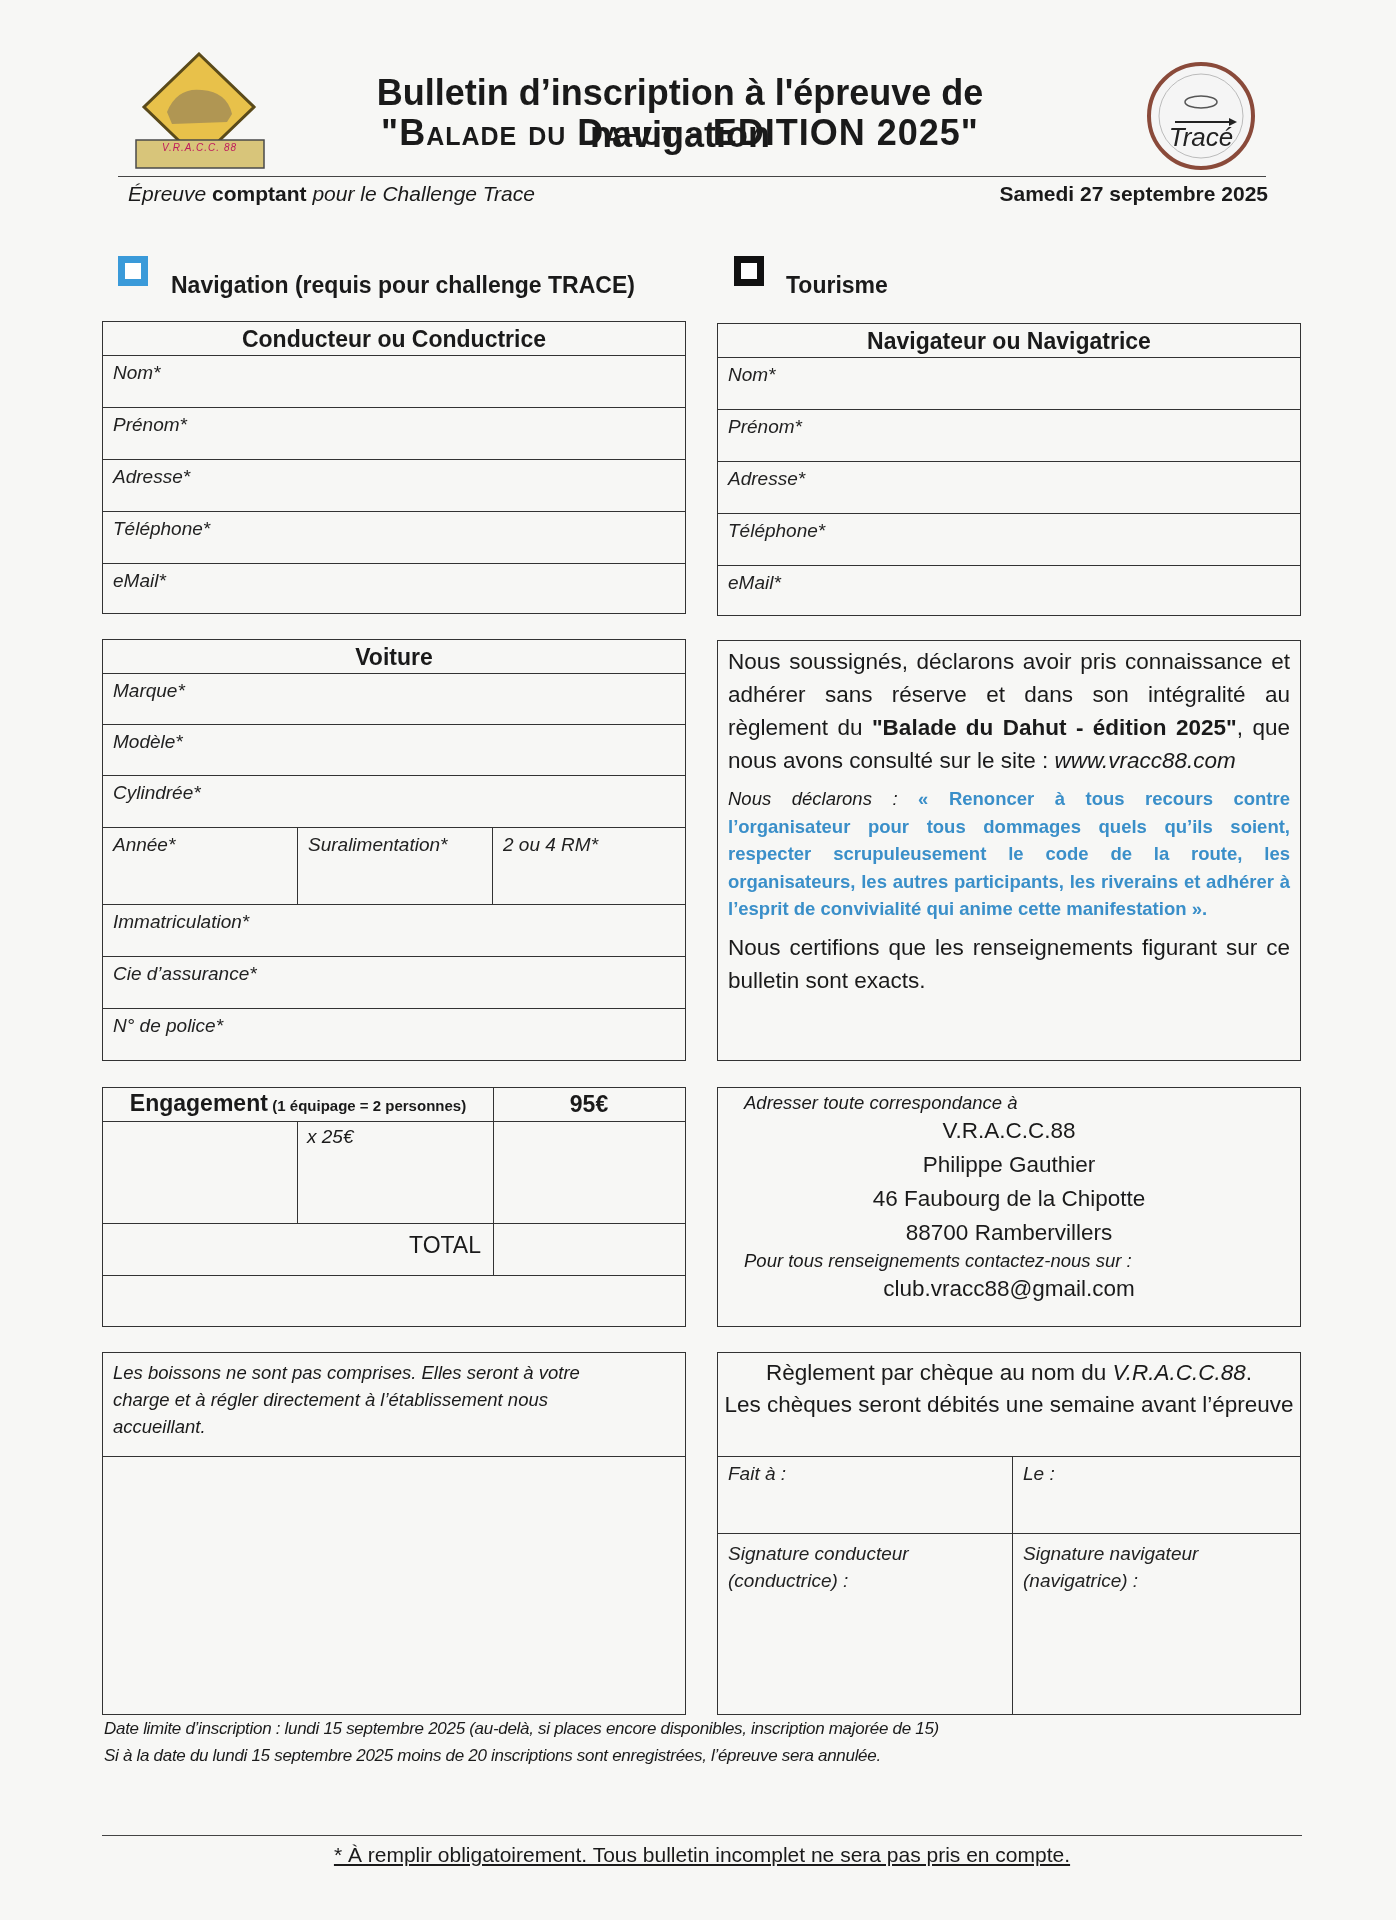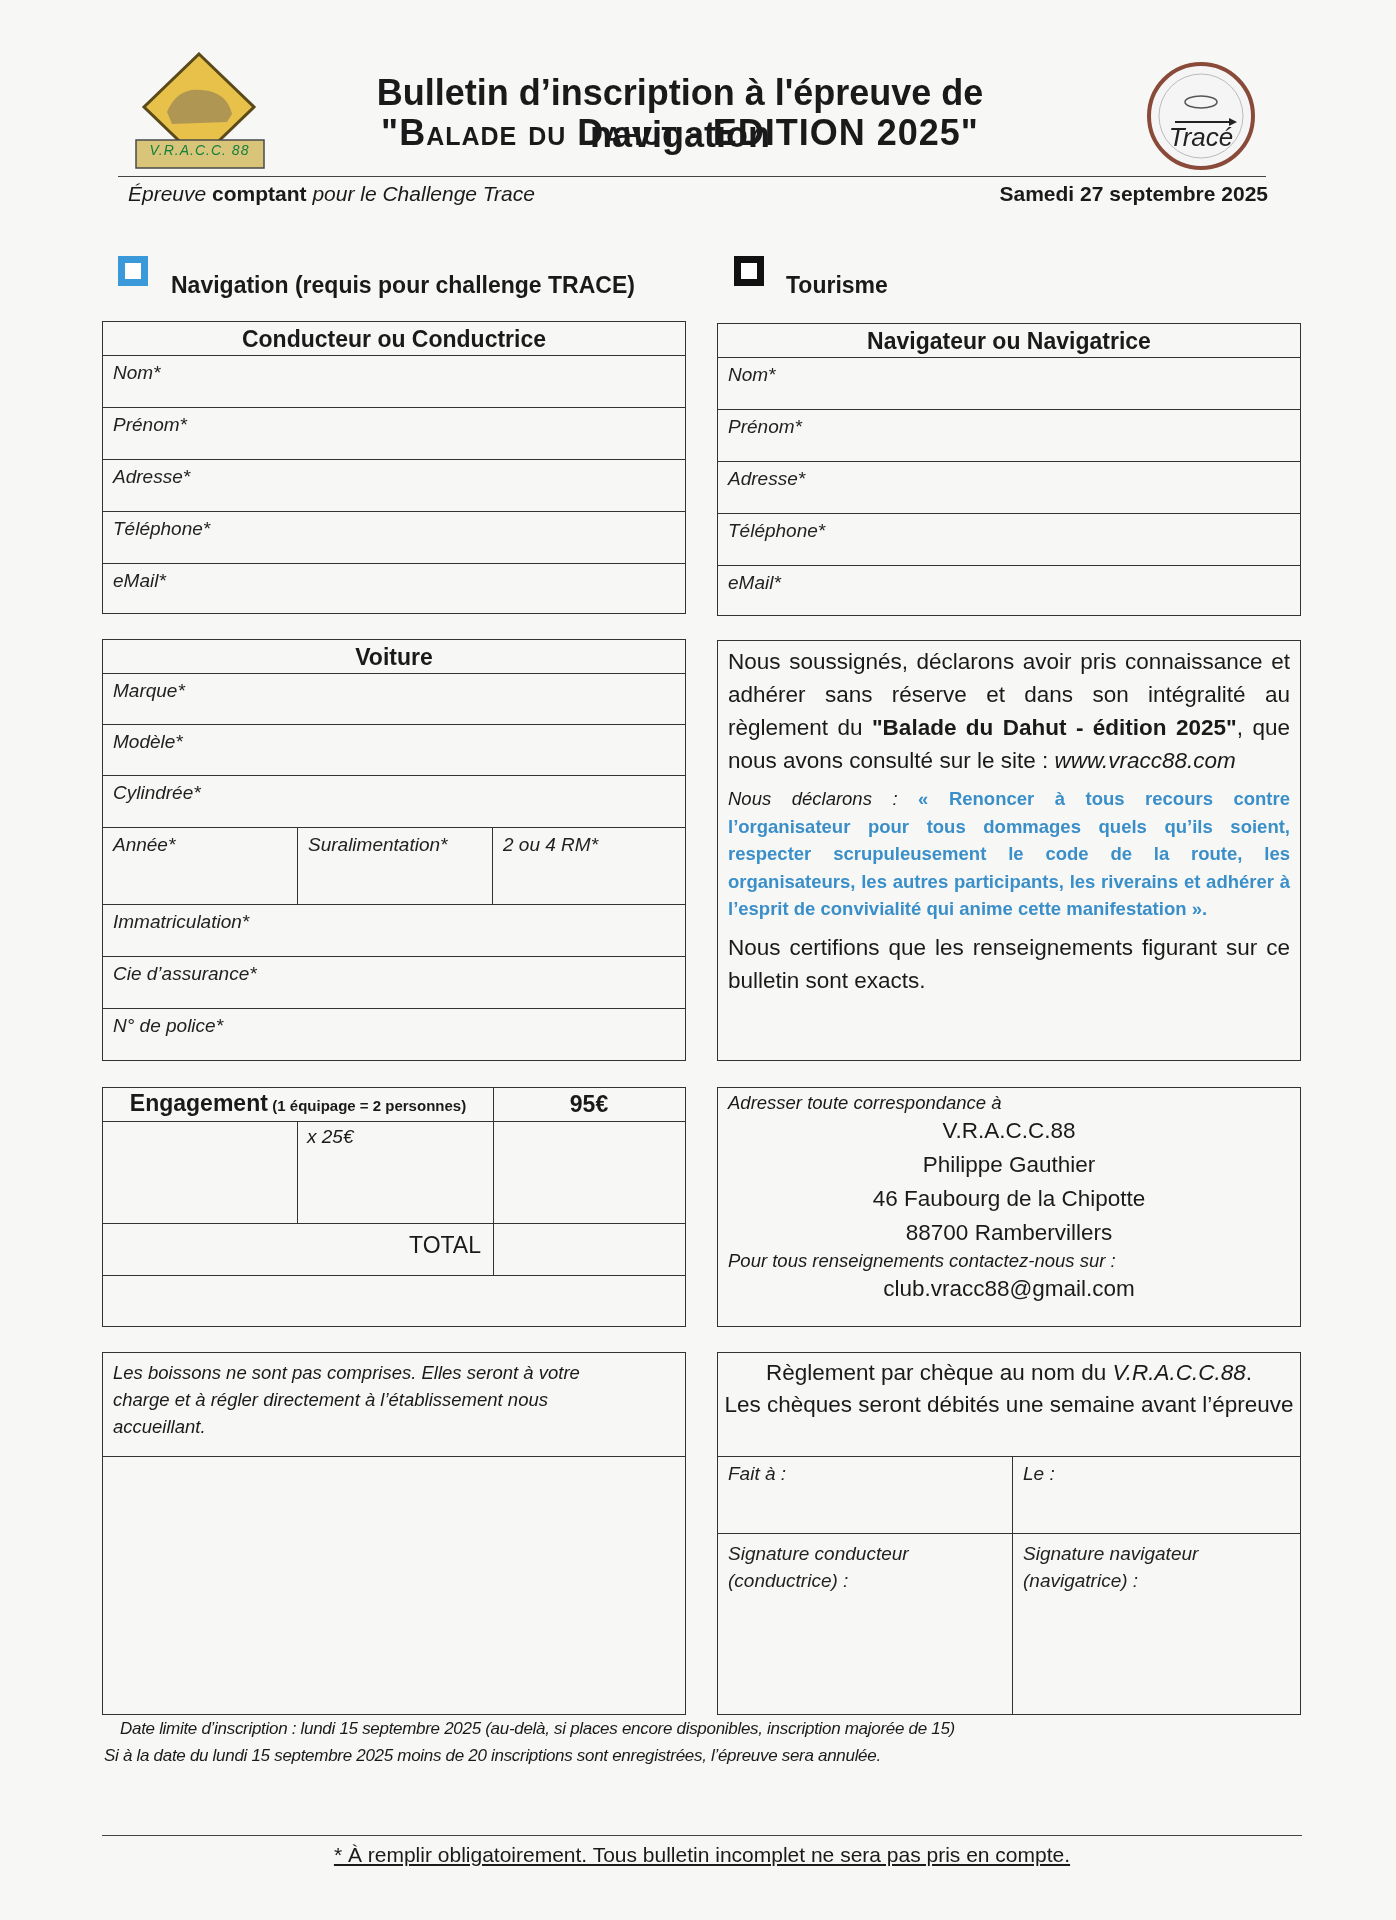--- a/index.html
+++ b/index.html
@@ -17,21 +17,21 @@
 </style>
 </head>
 <body>
 
 <div class="abs" style="left:132px;top:52px;width:135px;height:120px;">
   <svg width="135" height="120" viewBox="0 0 135 120">
     <polygon points="67,2 122,55 67,108 12,55" fill="#e8c14a" stroke="#5a4a1a" stroke-width="3"></polygon>
     <path d="M35,60 Q45,35 70,38 Q95,40 100,62 L95,70 L40,72 Z" fill="#8a7a5a" opacity="0.6"></path>
     <rect x="4" y="88" width="128" height="28" fill="#d8c57a" stroke="#4a4a4a" stroke-width="1.5"></rect>
   </svg>
-  <div class="abs" style="left:10px;top:90px;width:115px;font-size:14px;font-style:italic;color:#15803d;text-align:center;letter-spacing:1px;">V.R.A.C.C. 88</div>
+  <div class="abs" style="left:10px;top:90px;width:115px;font-size:10px;font-style:italic;color:#be185d;text-align:center;letter-spacing:1px;">V.R.A.C.C. 88</div>
 </div>
 
 <div class="abs title1" style="left:290px;top:72px;width:780px;">Bulletin d’inscription à l'épreuve de navigation</div>
 <div class="abs title2" style="left:270px;top:112px;width:820px;">"Balade du Dahut - EDITION 2025"</div>
 
 <div class="abs" style="left:1145px;top:60px;width:112px;height:112px;">
   <svg width="112" height="112" viewBox="0 0 112 112">
     <circle cx="56" cy="56" r="52" fill="#f5f5f5" stroke="#8a4a3a" stroke-width="4"></circle>
     <circle cx="56" cy="56" r="42" fill="none" stroke="#bbb" stroke-width="1"></circle>
     <path d="M30,62 L84,62" stroke="#222" stroke-width="2"></path>
@@ -145,21 +145,21 @@
     <div class="abs" style="left:391px;top:0;width:190px;height:100px;"></div>
   </div>
   <div class="row" style="top:136px;height:52px;">
     <div class="abs" style="left:0;width:378px;top:8px;text-align:right;font-size:23px;">TOTAL</div>
     <div class="vsep" style="left:390px;"></div>
     <div class="abs" style="left:391px;top:0;width:190px;height:50px;"></div>
   </div>
   <div class="row" style="top:188px;height:50px;border-bottom:none;"></div>
 </div>
 
-<div class="box" style="left:717px;top:1087px;width:584px;height:240px;padding:4px 10px;">
+<div class="box" style="left:717px;top:1087px;width:584px;height:240px;padding:4px 26px;">
   <div style="font-style:italic;font-size:18.5px;">Adresser toute correspondance à</div>
   <div style="text-align:center;font-size:22.5px;line-height:34px;">V.R.A.C.C.88</div>
   <div style="text-align:center;font-size:22.5px;line-height:34px;">Philippe Gauthier</div>
   <div style="text-align:center;font-size:22.5px;line-height:34px;">46 Faubourg de la Chipotte</div>
   <div style="text-align:center;font-size:22.5px;line-height:34px;">88700 Rambervillers</div>
   <div style="font-style:italic;font-size:18.5px;">Pour tous renseignements contactez-nous sur :</div>
   <div style="text-align:center;font-size:22.5px;line-height:34px;">club.vracc88@gmail.com</div>
 </div>
 
 <div class="box" style="left:102px;top:1352px;width:584px;height:363px;">
@@ -189,16 +189,16 @@
     <div class="abs" style="left:0;top:0;width:294px;bottom:0;">
         <span class="lbl" style="width:270px;line-height:27px;">Signature conducteur (conductrice) :</span>
       </div>
     <div class="vsep" style="left:294px;"></div>
     <div class="abs" style="left:295px;top:0;width:287px;bottom:0;">
         <span class="lbl" style="width:260px;line-height:27px;">Signature navigateur (navigatrice) :</span>
       </div>
   </div>
 </div>
 
-<div class="abs" style="left:104px;top:1719px;font-style:italic;font-size:17px;letter-spacing:-0.3px;margin-left:16px;">Date limite d’inscription : lundi 15 septembre 2025 (au-delà, si places encore disponibles, inscription majorée de 15)</div>
+<div class="abs" style="left:104px;top:1719px;font-style:italic;font-size:17px;letter-spacing:-0.3px;">Date limite d’inscription : lundi 15 septembre 2025 (au-delà, si places encore disponibles, inscription majorée de 15)</div>
 <div class="abs" style="left:104px;top:1746px;font-style:italic;font-size:17px;letter-spacing:-0.3px;">Si à la date du lundi 15 septembre 2025 moins de 20 inscriptions sont enregistrées, l’épreuve sera annulée.</div>
 <div class="abs" style="left:102px;top:1835px;width:1200px;border-top:1.5px solid #444;"></div>
 <div class="abs" style="left:102px;top:1843px;width:1200px;text-align:center;font-size:21px;text-decoration:underline;">* À remplir obligatoirement. Tous bulletin incomplet ne sera pas pris en compte.</div>
 
 </body></html>

